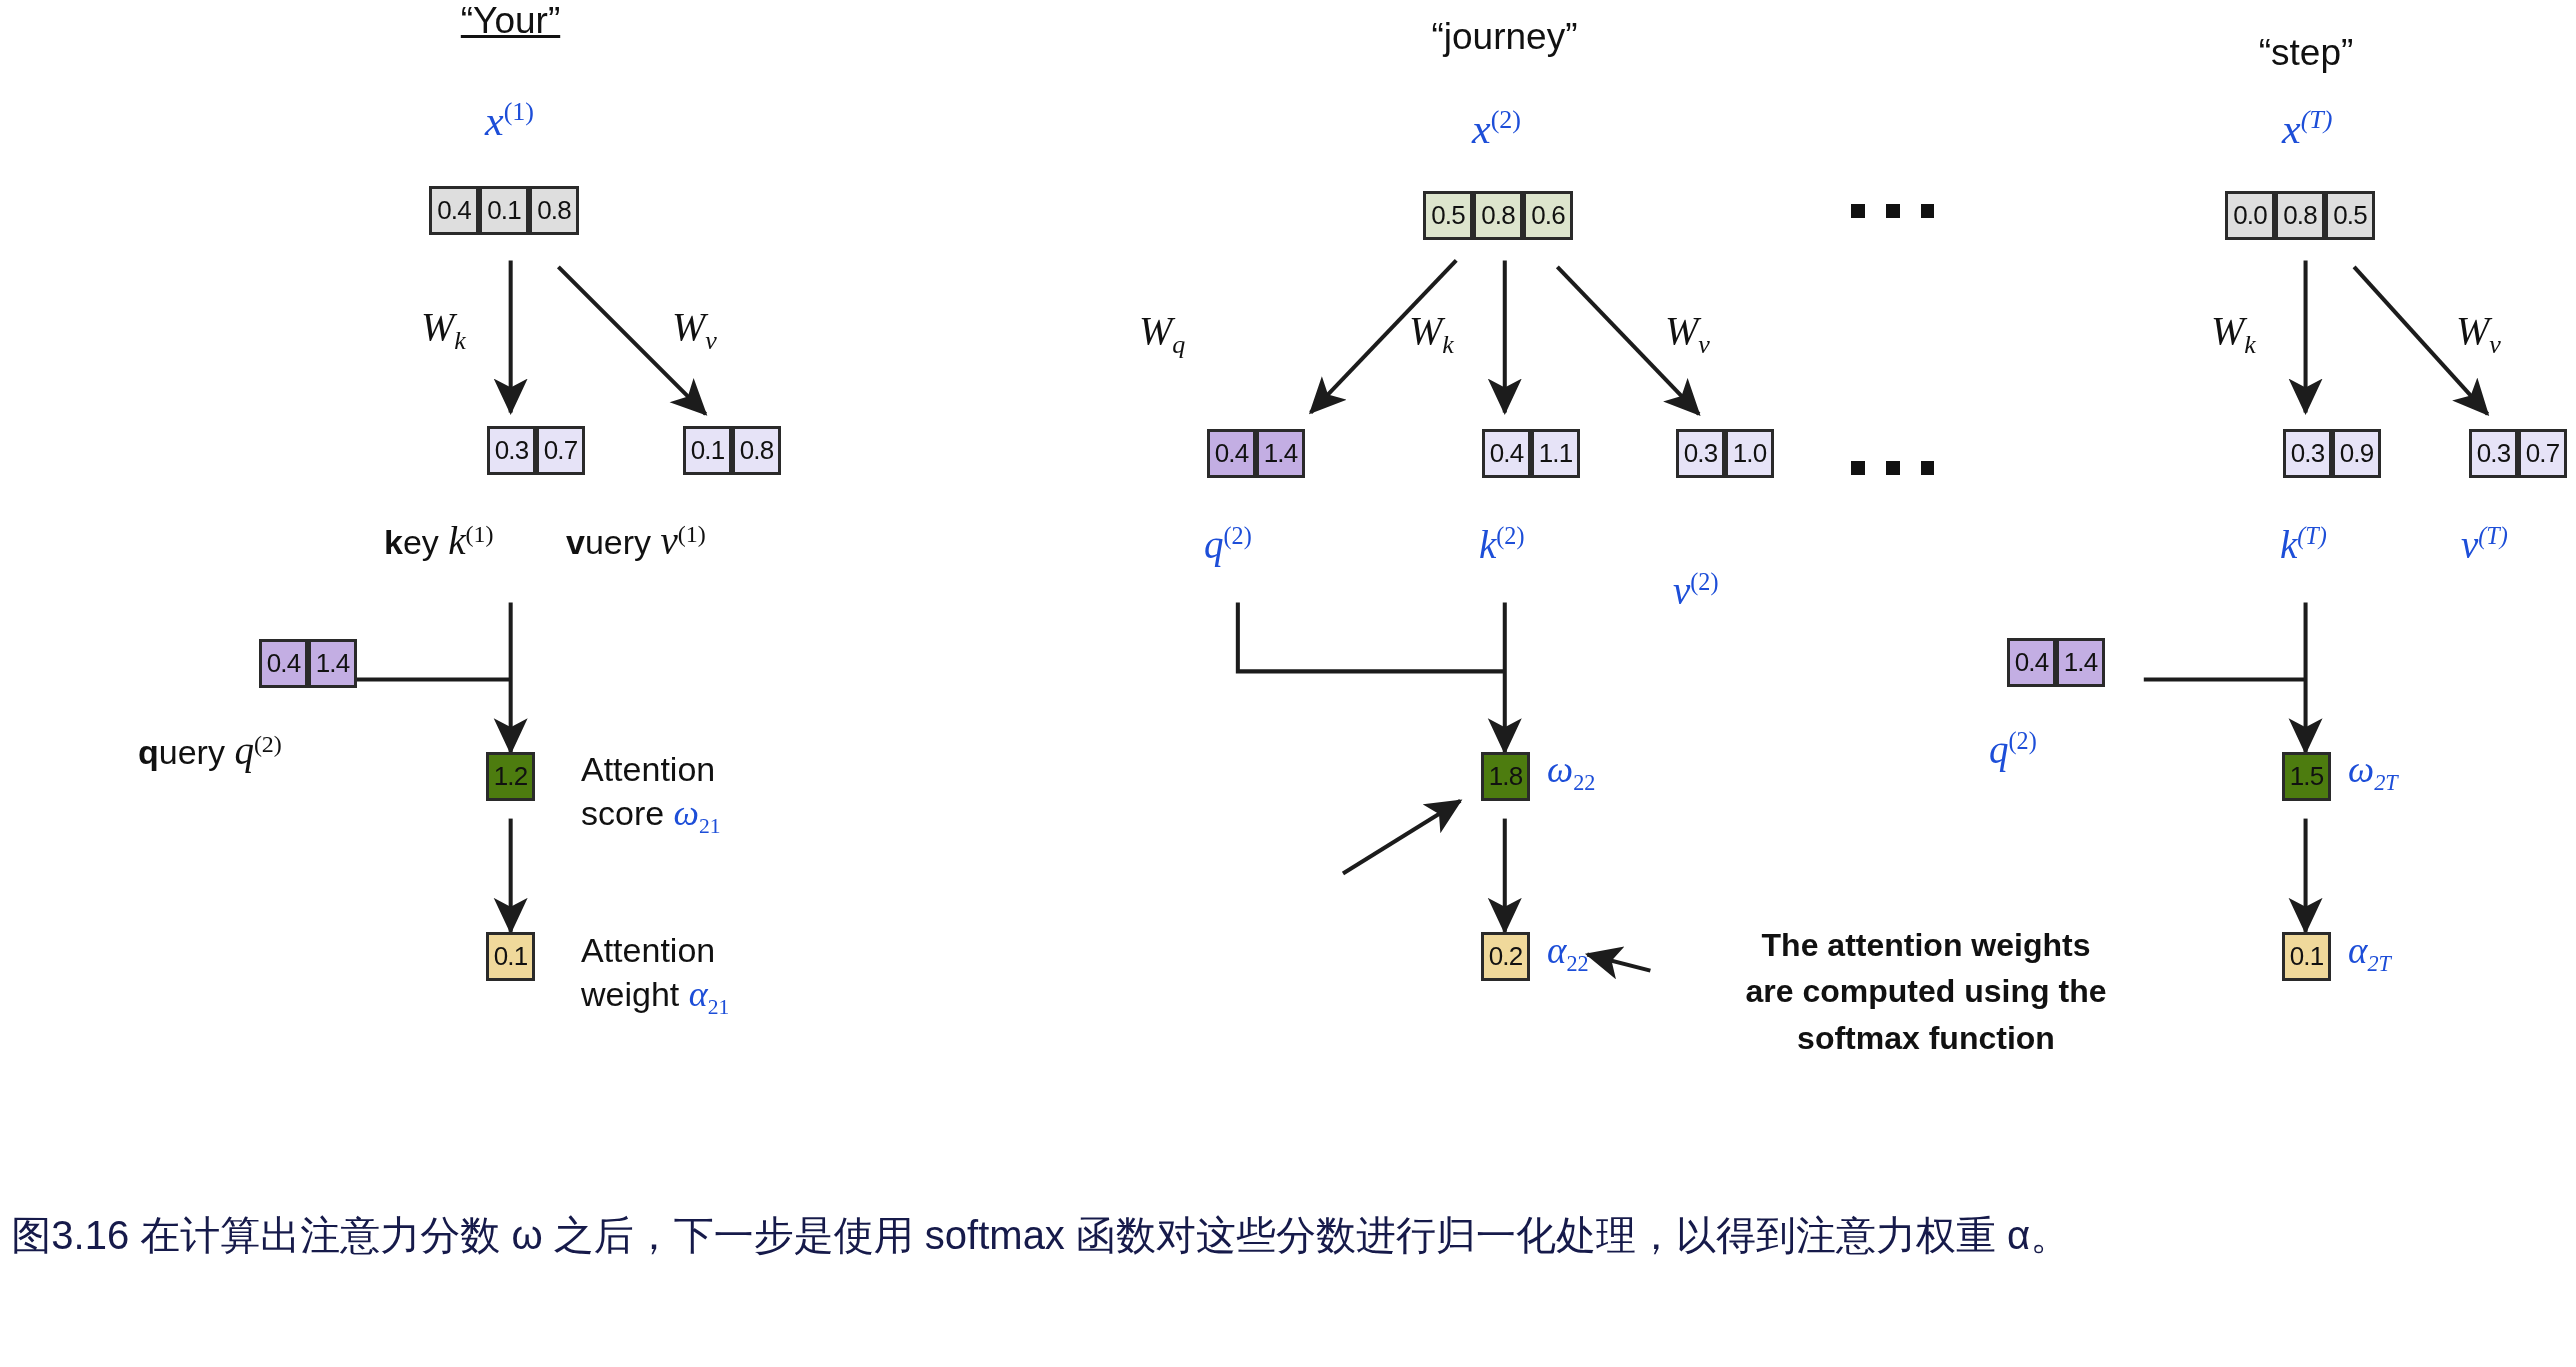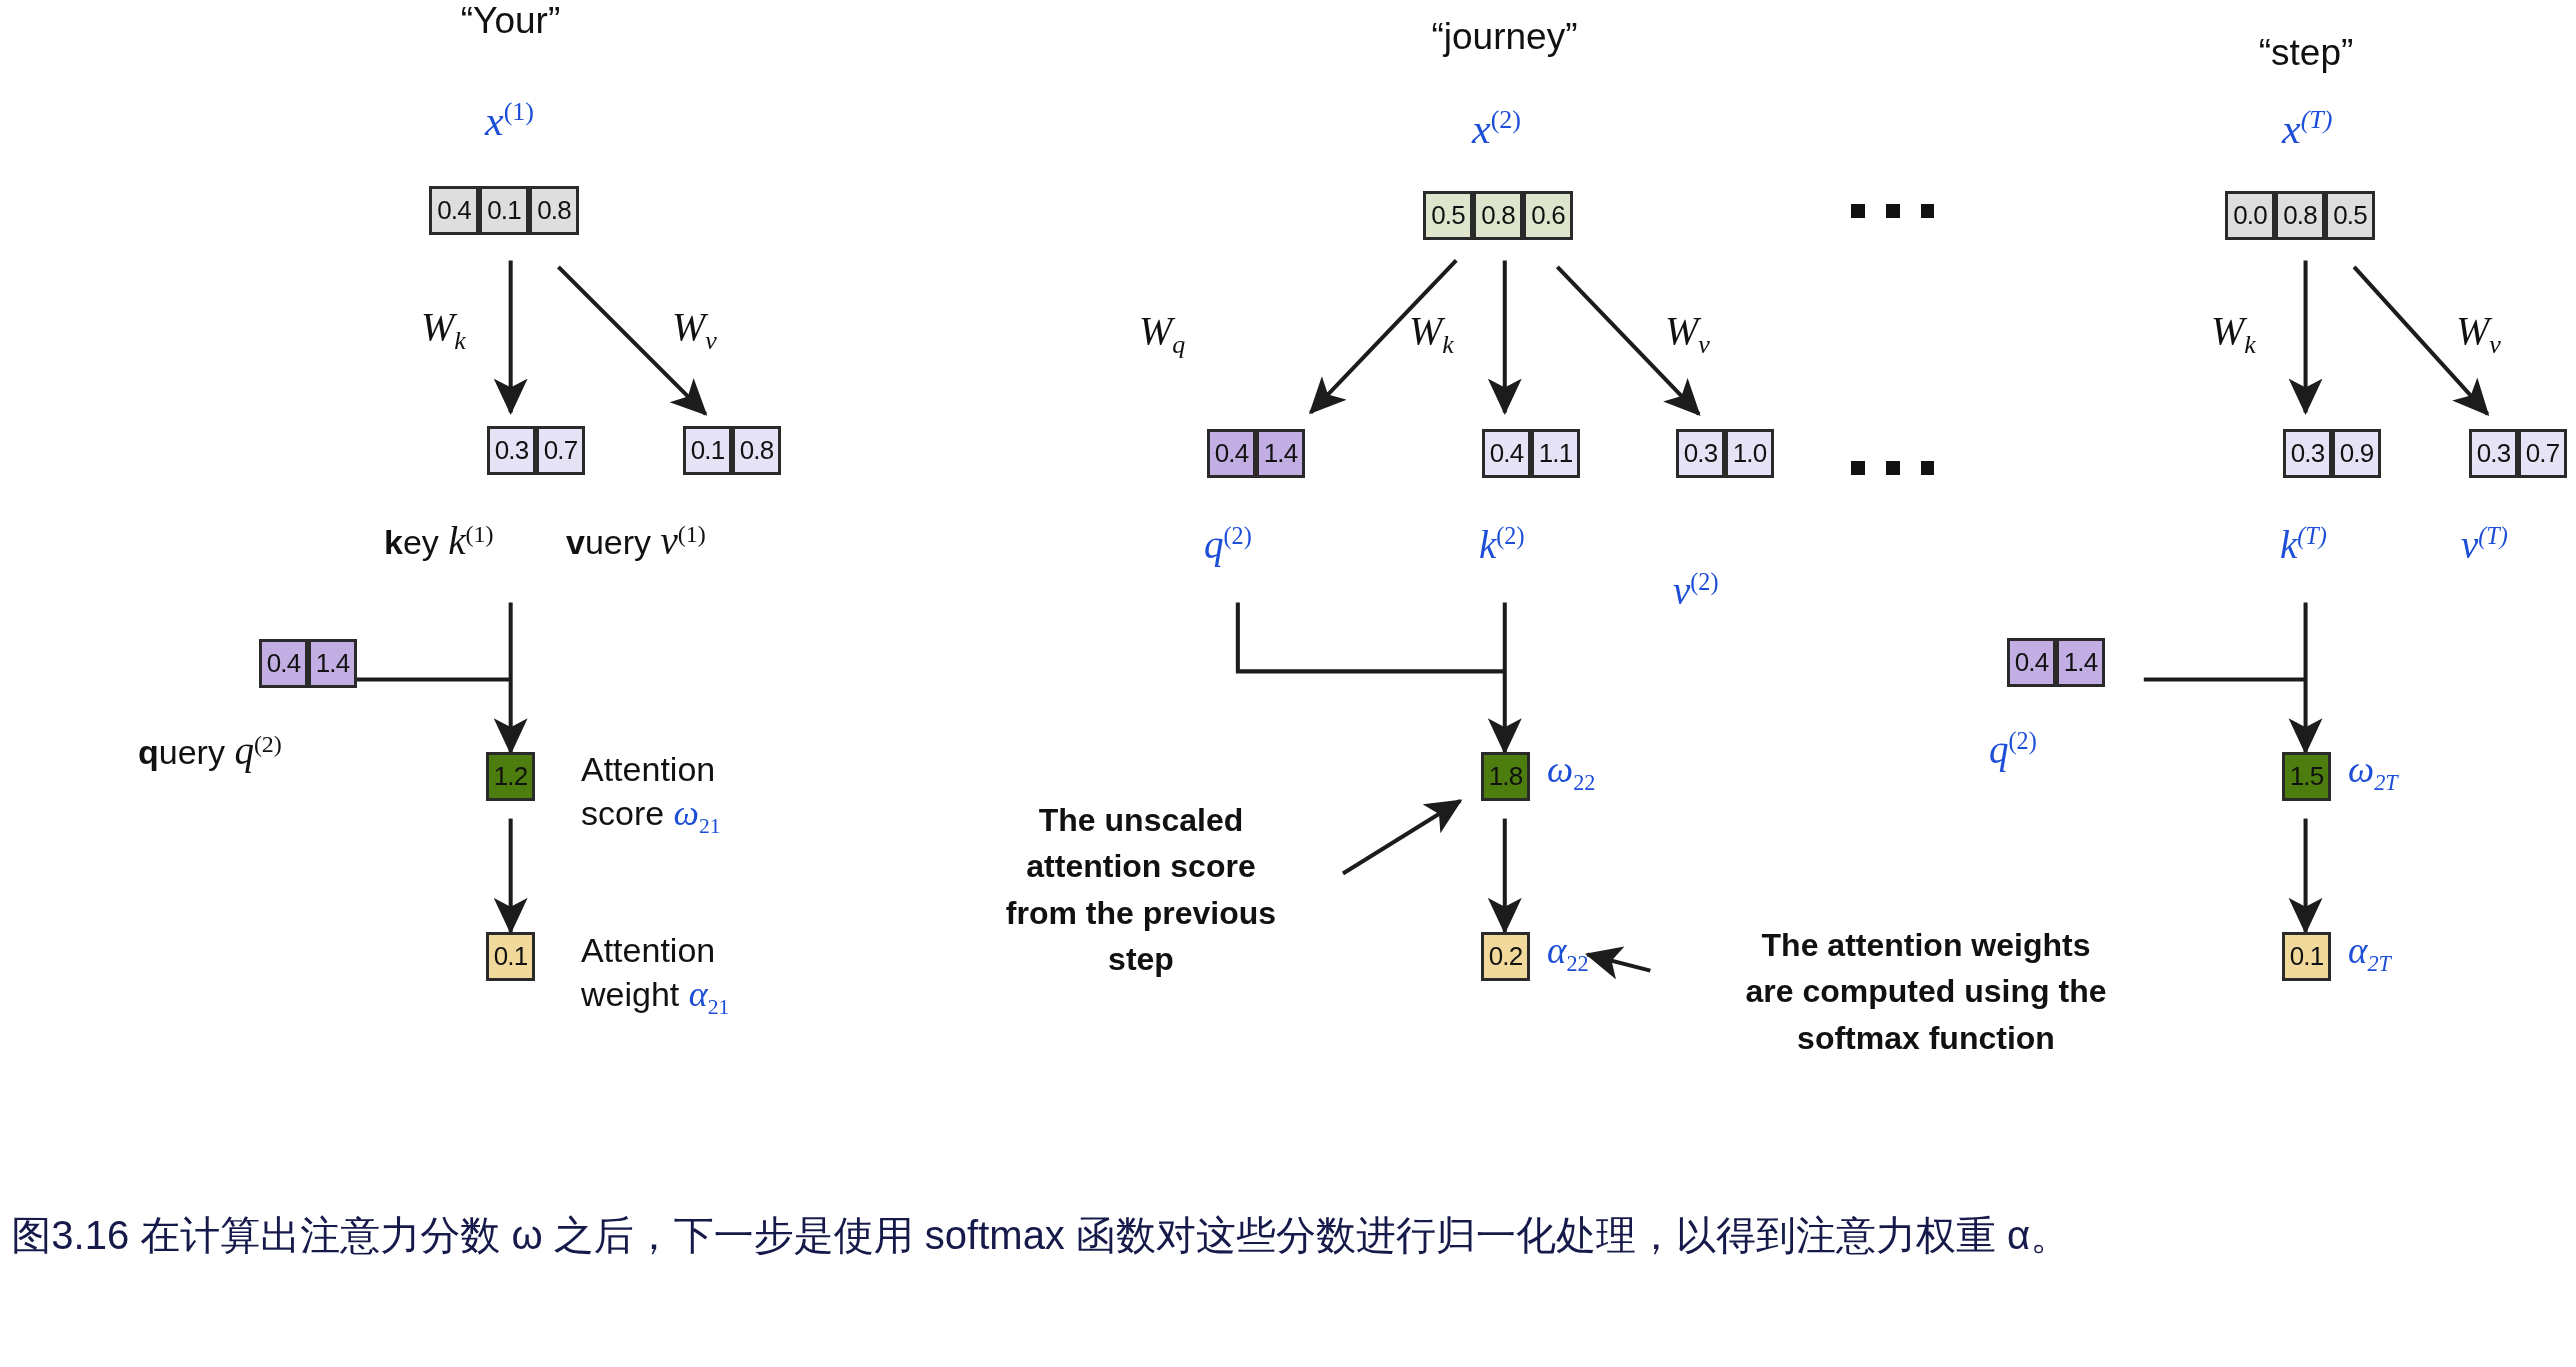--- a/index.html
+++ b/index.html
@@ -97,21 +97,21 @@
     <g stroke="#1c1c1c" stroke-width="5" fill="none">
 
       <path d="M430,840 L631,840"></path>
 
       <path d="M1530,745 L1530,830 L1860,830"></path>
 
       <path d="M2650,840 L2850,840"></path>
     </g>
   </svg>
 
-  <div class="abs word" style="left:389px;top:0px;width:243px;">“Your”</div>
+  <div class="abs word" style="left:389px;top:0px;width:243px;text-decoration:underline;">“Your”</div>
 
   <div class="abs math mathbig" style="left:485px;top:97px;"><span>x</span><span class="sup">(1)</span></div>
 
   <div class="row" style="left:403px;top:186px;">
     <div class="cell w2 c-gray">0.4</div>
     <div class="cell w2 c-gray">0.1</div>
     <div class="cell w2 c-gray">0.8</div>
   </div>
 
   <div class="abs wlab" style="left:421px;top:303px;">W<span style="font-size:26px;vertical-align:sub;">k</span></div>
@@ -182,24 +182,20 @@
   <div class="abs" style="left:1481px;top:752px;">
     <div class="cell c-blue">1.8</div>
   </div>
   <div class="abs math" style="left:1547px;top:748px;font-size:37px;"><span>ω</span><span class="sub">22</span></div>
 
   <div class="abs" style="left:1481px;top:932px;">
     <div class="cell c-yellow">0.2</div>
   </div>
   <div class="abs math" style="left:1547px;top:929px;font-size:37px;"><span>α</span><span class="sub">22</span></div>
 
-  <div class="abs note" style="left:947px;top:797px;width:388px;">The unscaled
-attention score
-from the previous
-step</div>
 
   <div class="abs note" style="left:1667px;top:922px;width:518px;">The attention weights
 are computed using the
 softmax function</div>
 
   <div class="abs word" style="left:2209px;top:32px;width:194px;">“step”</div>
 
   <div class="abs math mathbig" style="left:2282px;top:105px;"><span>x</span><span class="supi">(T)</span></div>
 
   <div class="row" style="left:2199px;top:191px;">

